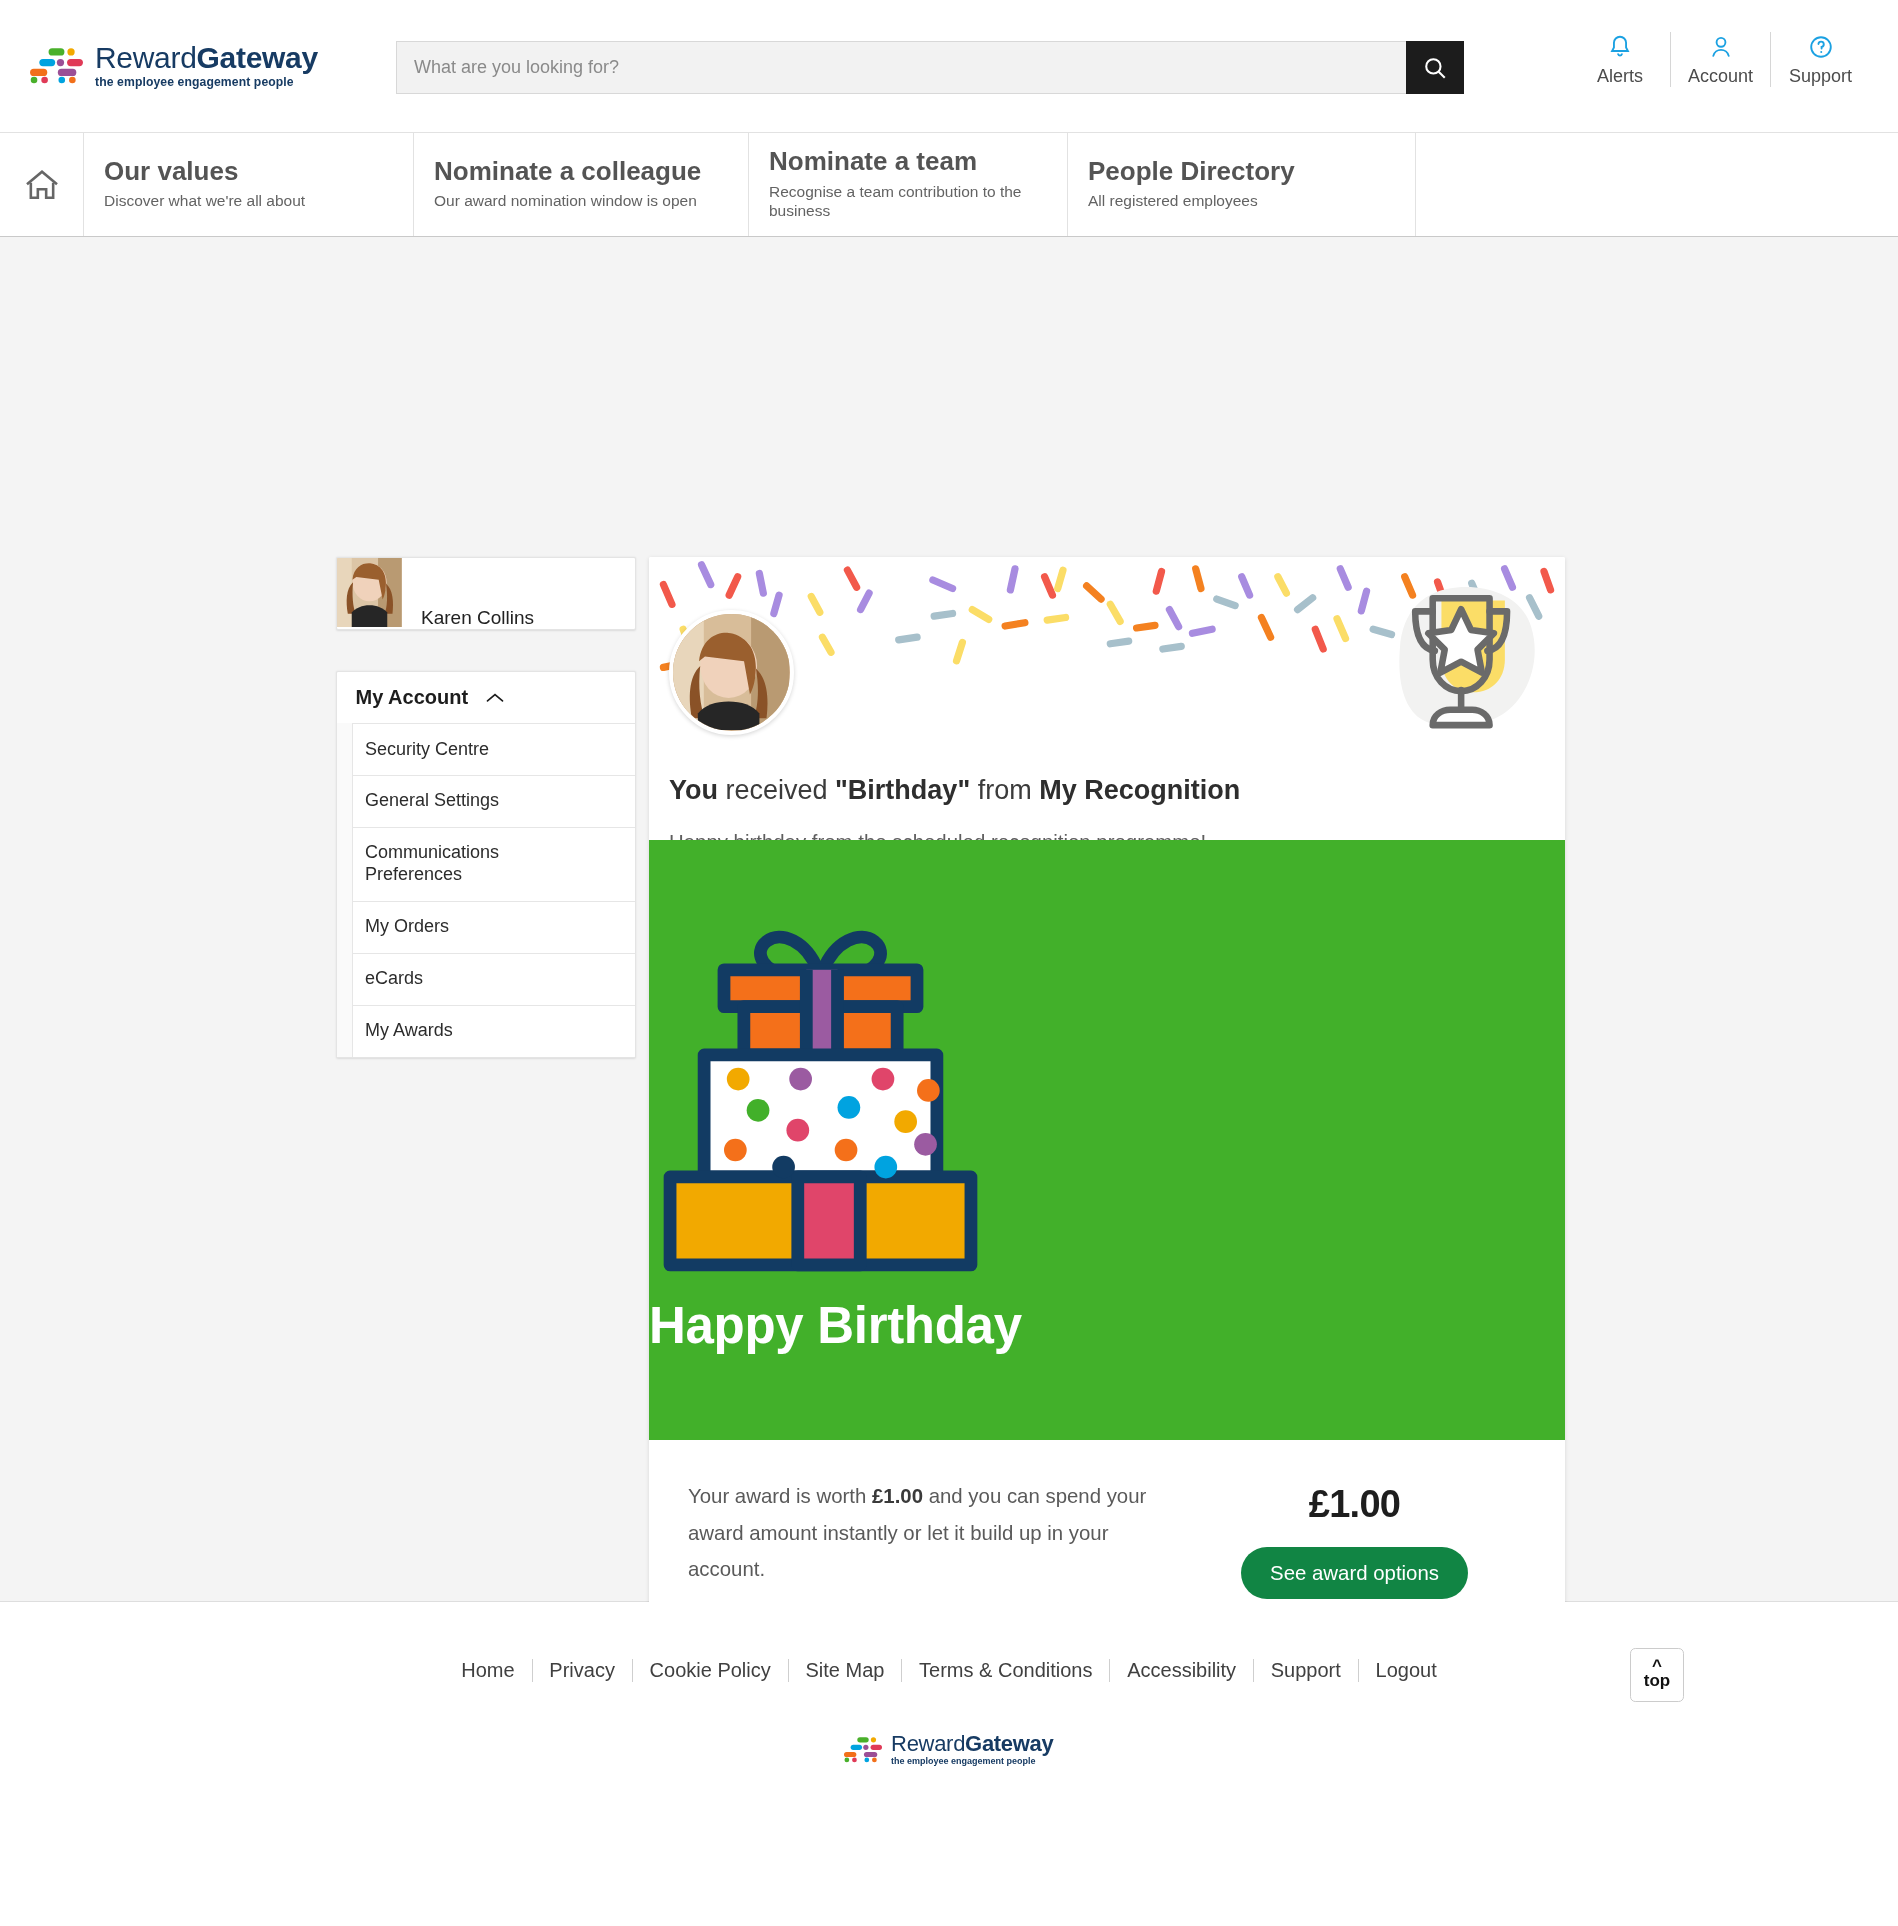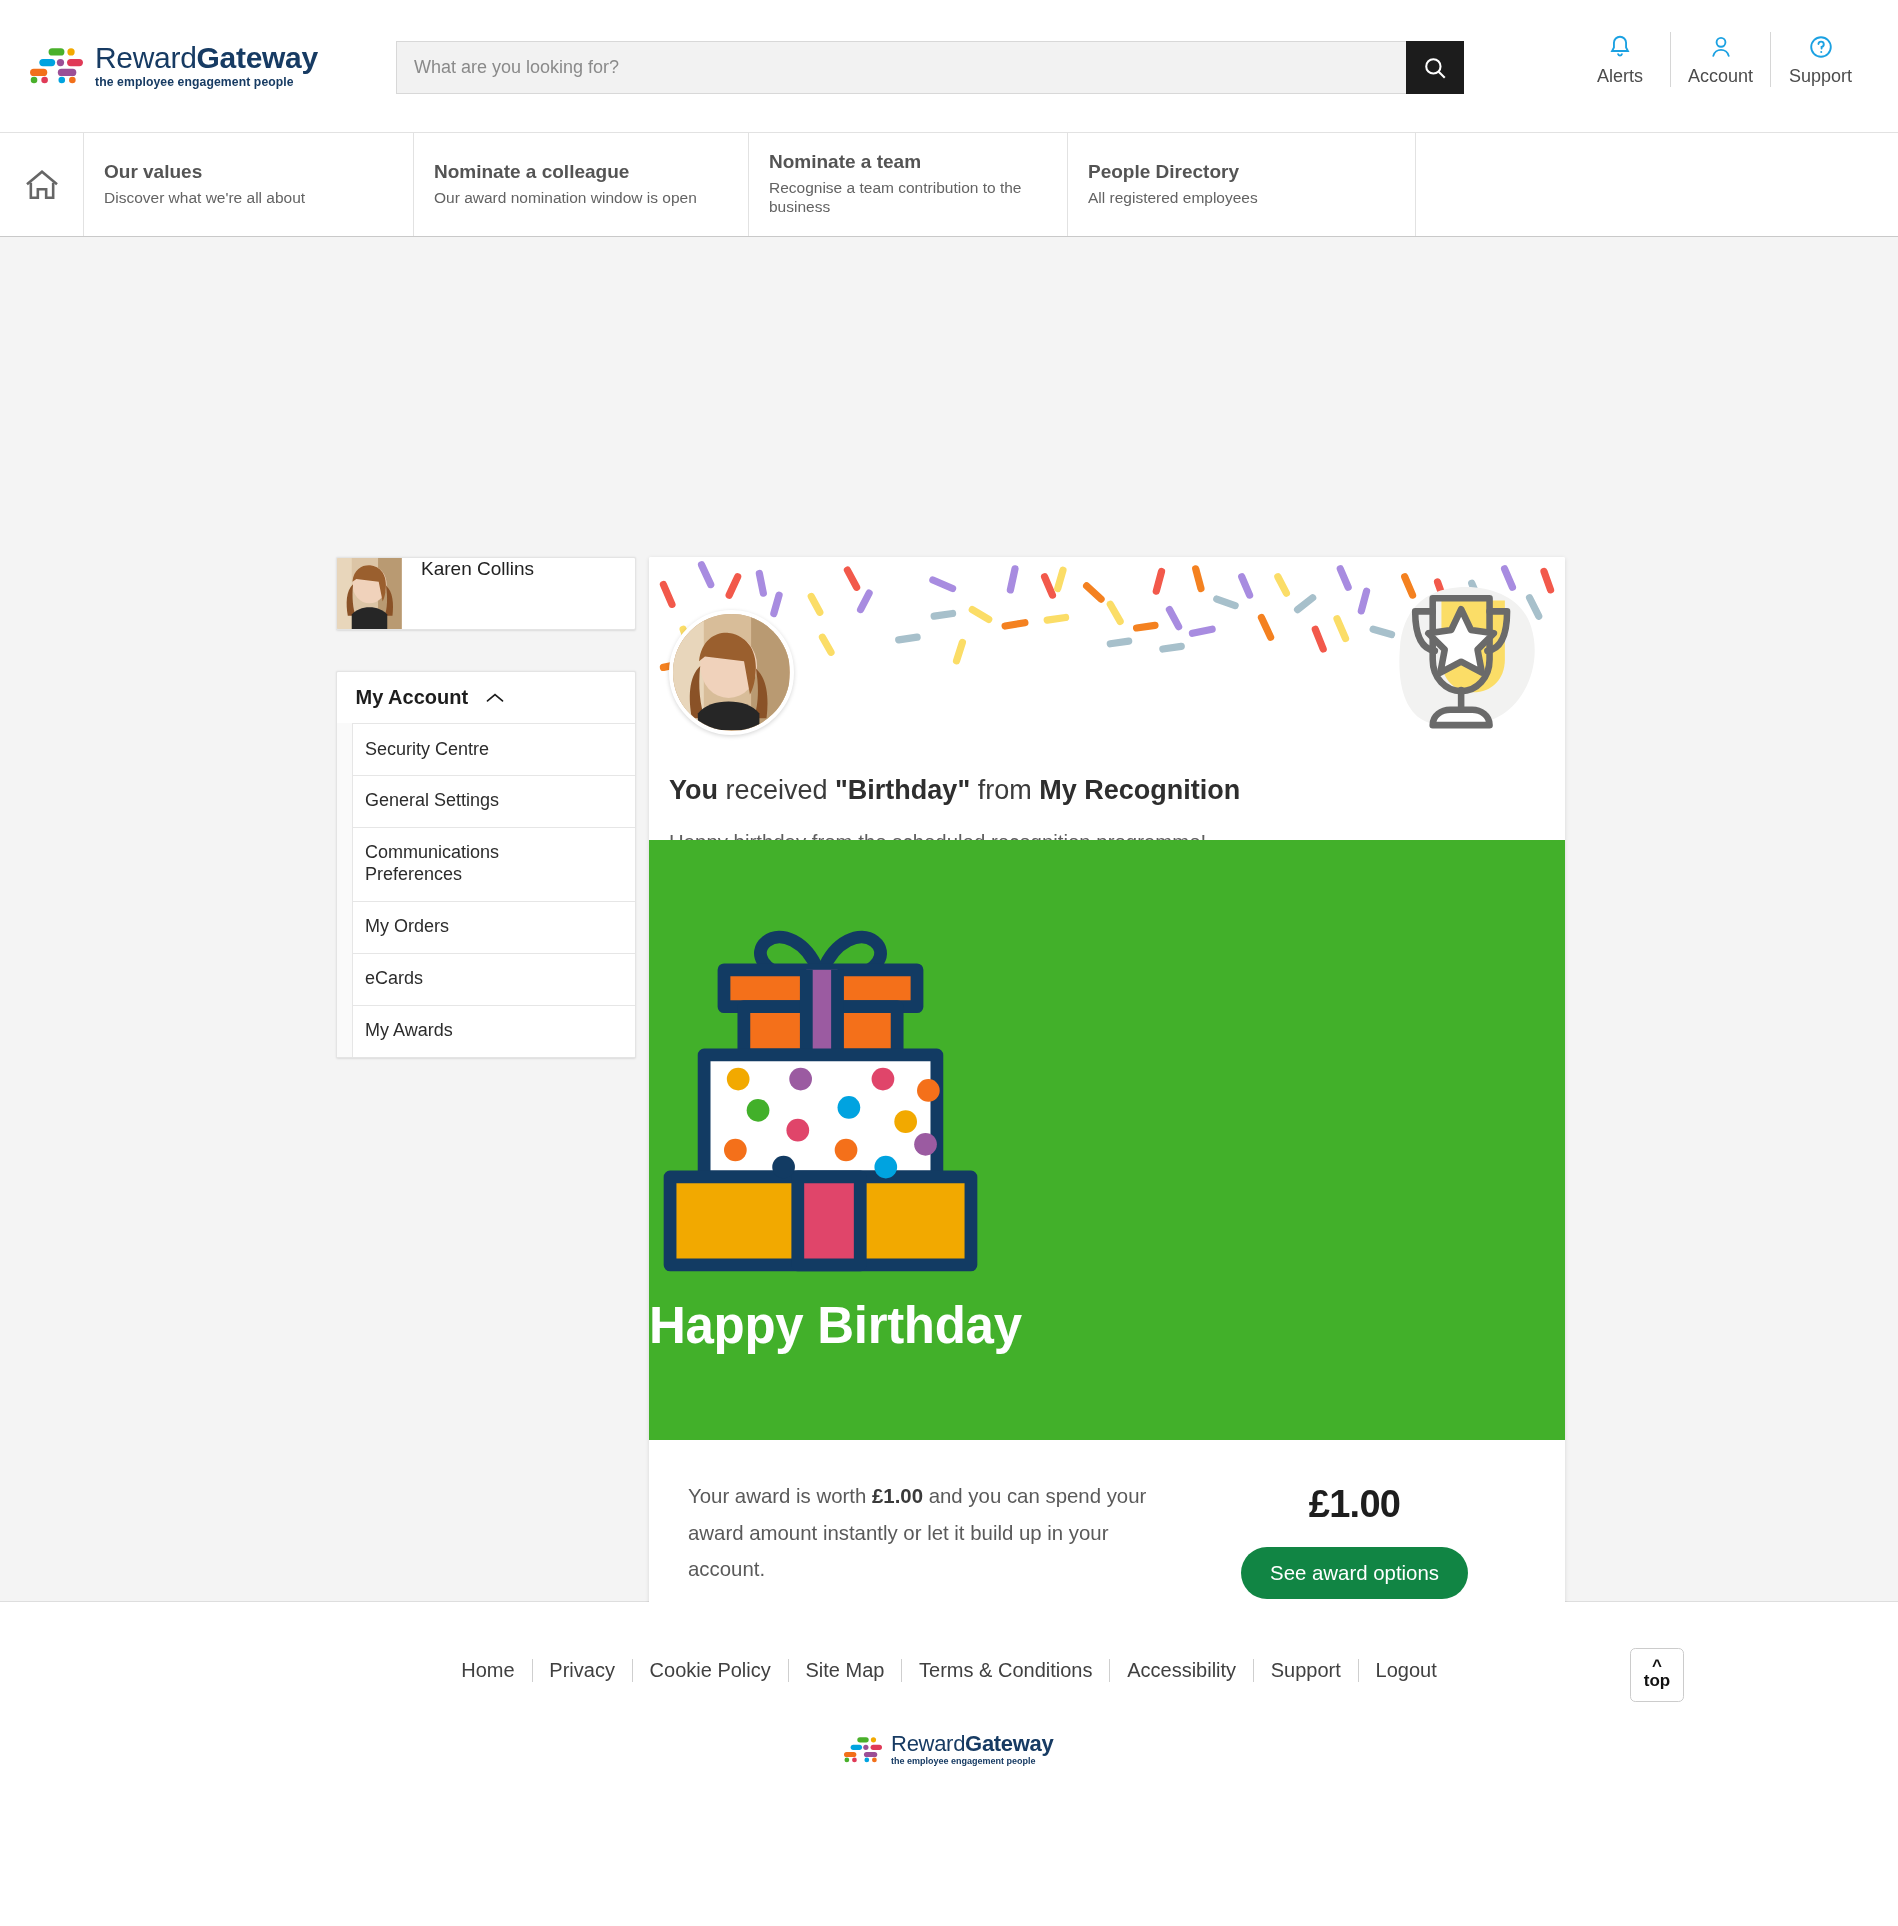--- a/index.html
+++ b/index.html
@@ -59,38 +59,38 @@
     cursor:pointer; border-right:0.7px solid #e2e2e2;
   }
   .navitem {
     padding:0 20px; display:flex; flex-direction:column; justify-content:center;
     border-right:0.7px solid #e2e2e2; cursor:pointer; gap:6px;
   }
   .navitem.w1 { width:330px; }
   .navitem.w2 { width:335px; }
   .navitem.w3 { width:319px; }
   .navitem.w4 { width:348px; }
-  .nav-title { font-size:19px; font-weight:700; color:#545454; line-height:1.05; }
+  .nav-title { font-size:26px; font-weight:700; color:#545454; line-height:1.05; }
   .nav-desc  { font-size:15.5px; color:#636363; line-height:1.25; }
   .nav-filler { flex:1; }
 
   
   .body {
     background:#f4f4f4; padding-top:40px; padding-bottom:73px;
     min-height: 1365px; border-bottom:0.7px solid #dedede;
   }
   .content { width:1898px; position:relative; }
 
   
   .leftcol { position:absolute; left:336px; top:280px; width:300px; }
 
   .usercard {
     background:#fff; border:0.7px solid #e4e4e4; border-radius:2px;
     box-shadow:0 0.7px 2px rgba(0,0,0,.10);
-    height:73px; display:flex; align-items:flex-start; overflow:hidden;
+    height:73px; display:flex; align-items:flex-end; overflow:hidden;
   }
   .usercard .thumb { width:65px; flex:0 0 65px; overflow:hidden; position:relative; }
   .usercard .uname { display:flex; align-items:center; padding-left:19px; font-size:19px; color:#222; }
 
   .accountbox {
     margin-top:41px; background:#fff; border:0.7px solid #e4e4e4; border-radius:2px;
     box-shadow:0 0.7px 2px rgba(0,0,0,.10); overflow:hidden;
   }
   .accounthead {
     height:51px; display:flex; align-items:center; padding-left:18.5px; gap:17px; cursor:pointer;

